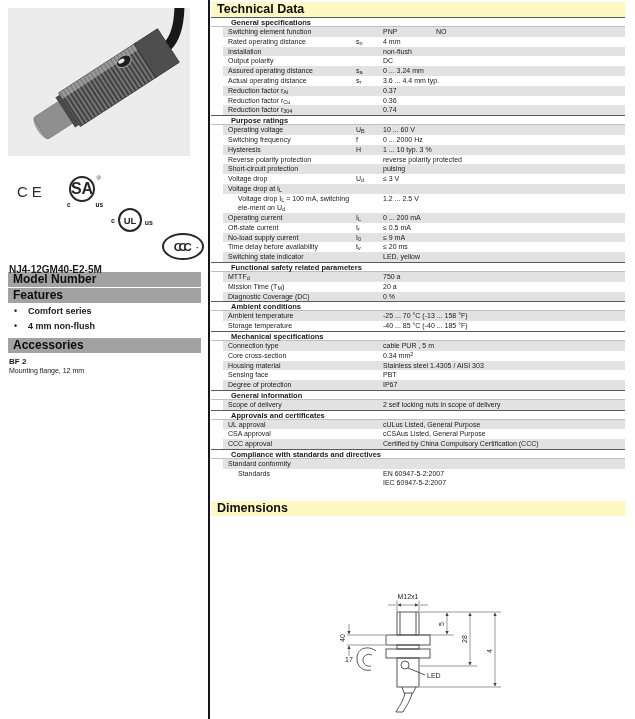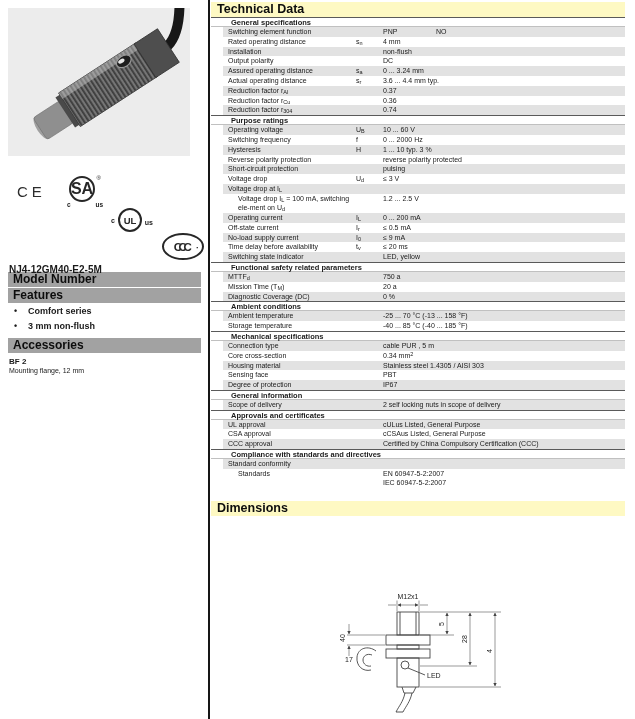--- a/index.html
+++ b/index.html
@@ -106,21 +106,21 @@
         </div>
         <span class="dot">·</span>
       </div>
     </div>
 
     <div class="l-band band-model">Model Number</div>
     <div class="model-val">NJ4-12GM40-E2-5M</div>
 
     <div class="l-band band-feat">Features</div>
     <div class="feat feat1"><span class="dot">•</span><span>Comfort series</span></div>
-    <div class="feat feat2"><span class="dot">•</span><span>3 mm non-flush</span></div>
+    <div class="feat feat2"><span class="dot">•</span><span>4 mm non-flush</span></div>
 
     <div class="l-band band-acc">Accessories</div>
     <div class="acc-name">BF 2</div>
     <div class="acc-desc">Mounting flange, 12 mm</div>
   </div>
 
   <div class="vline"></div>
 
   <div class="right-col">
     <div class="r-band band-tech">Technical Data</div>

